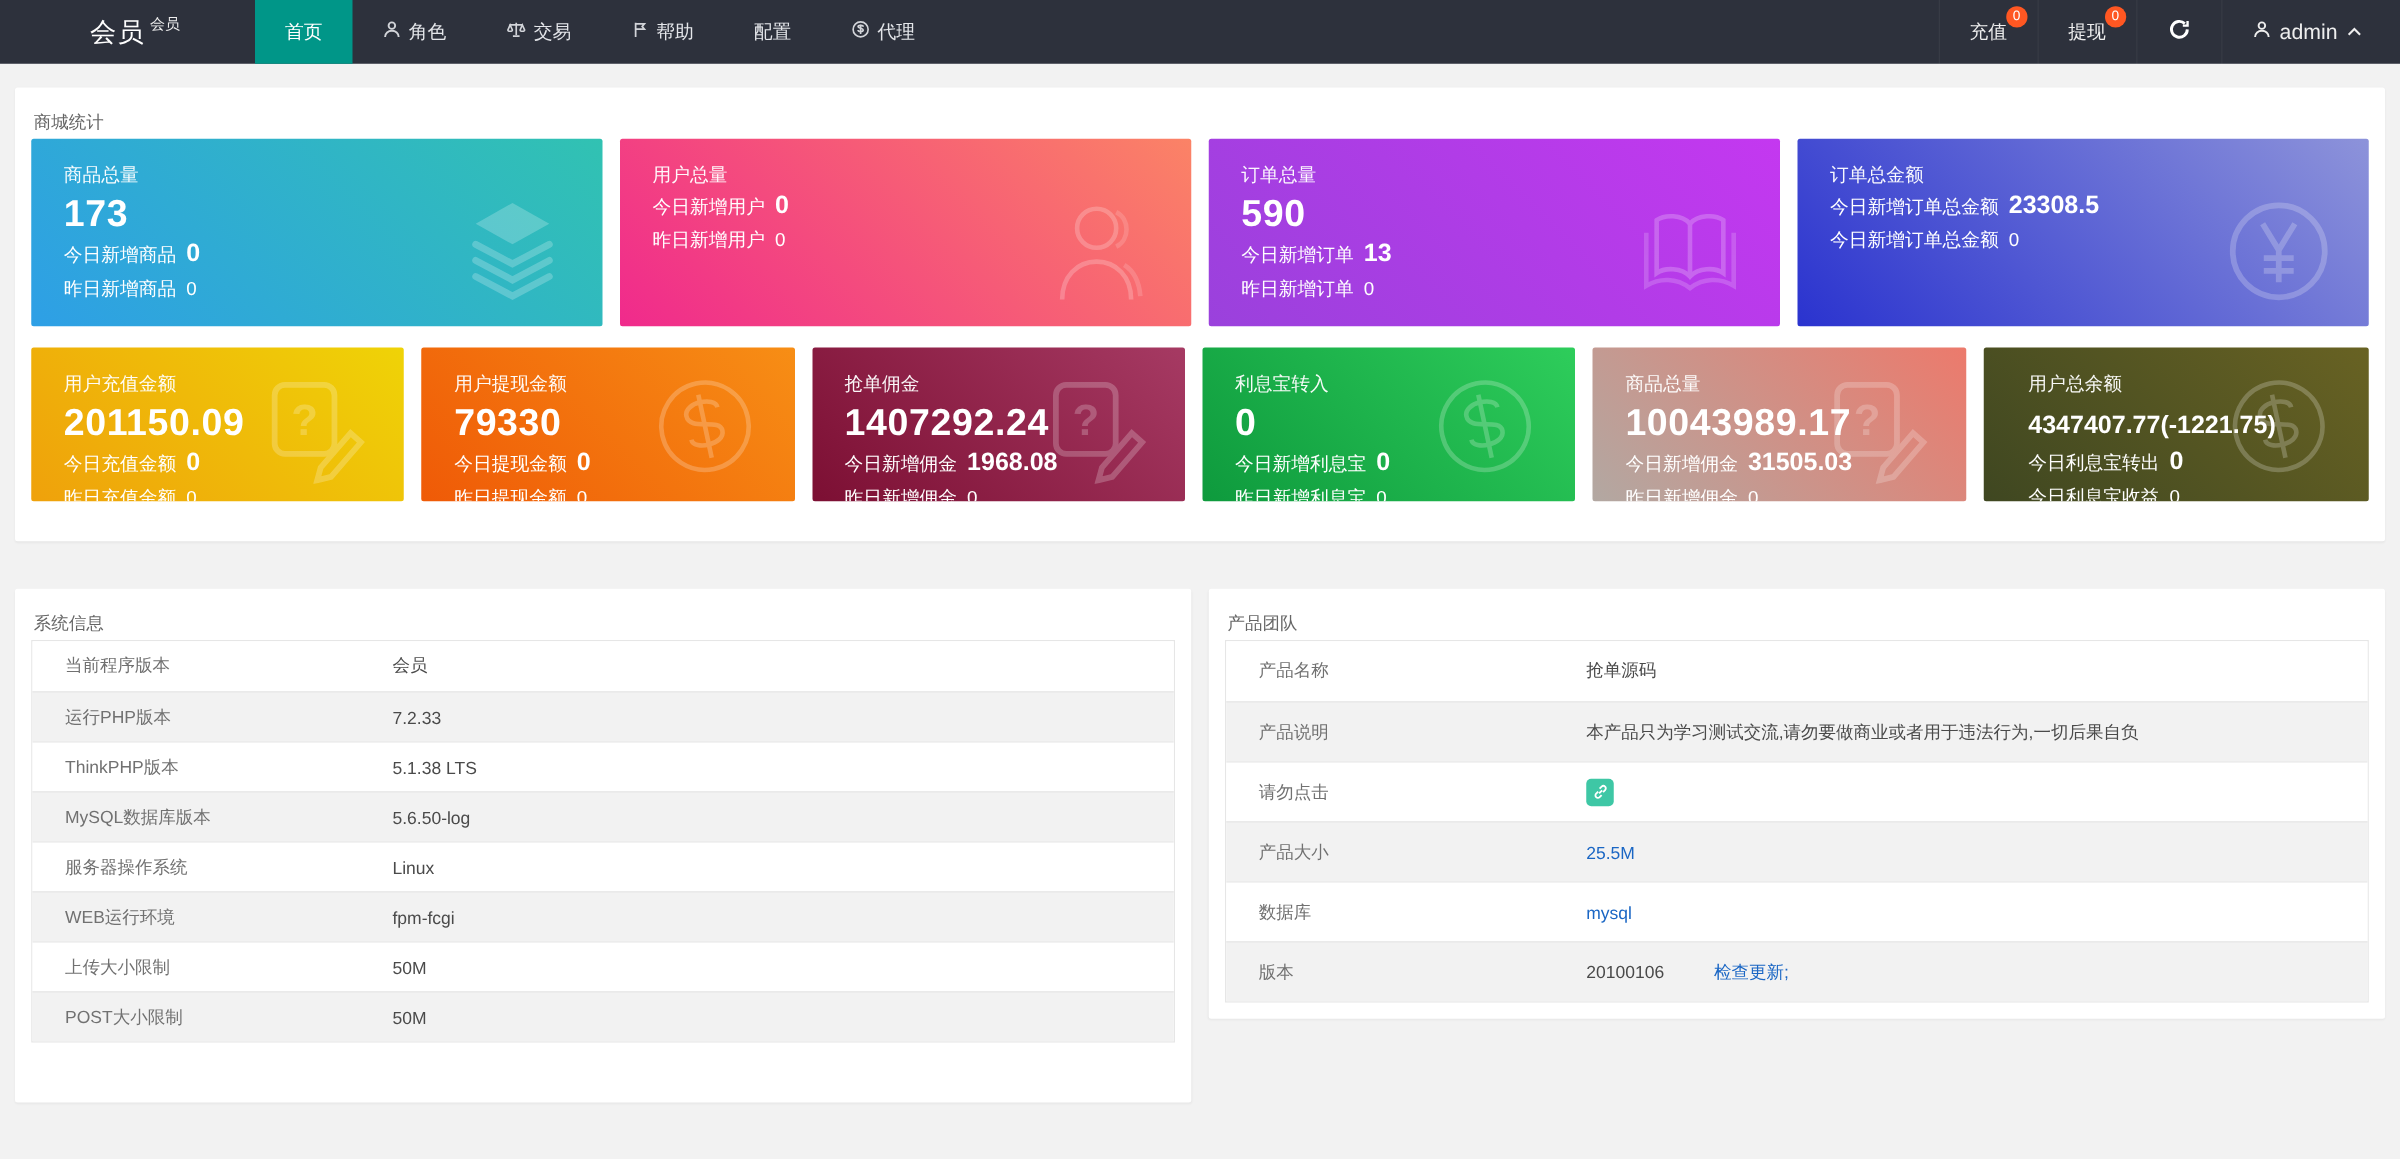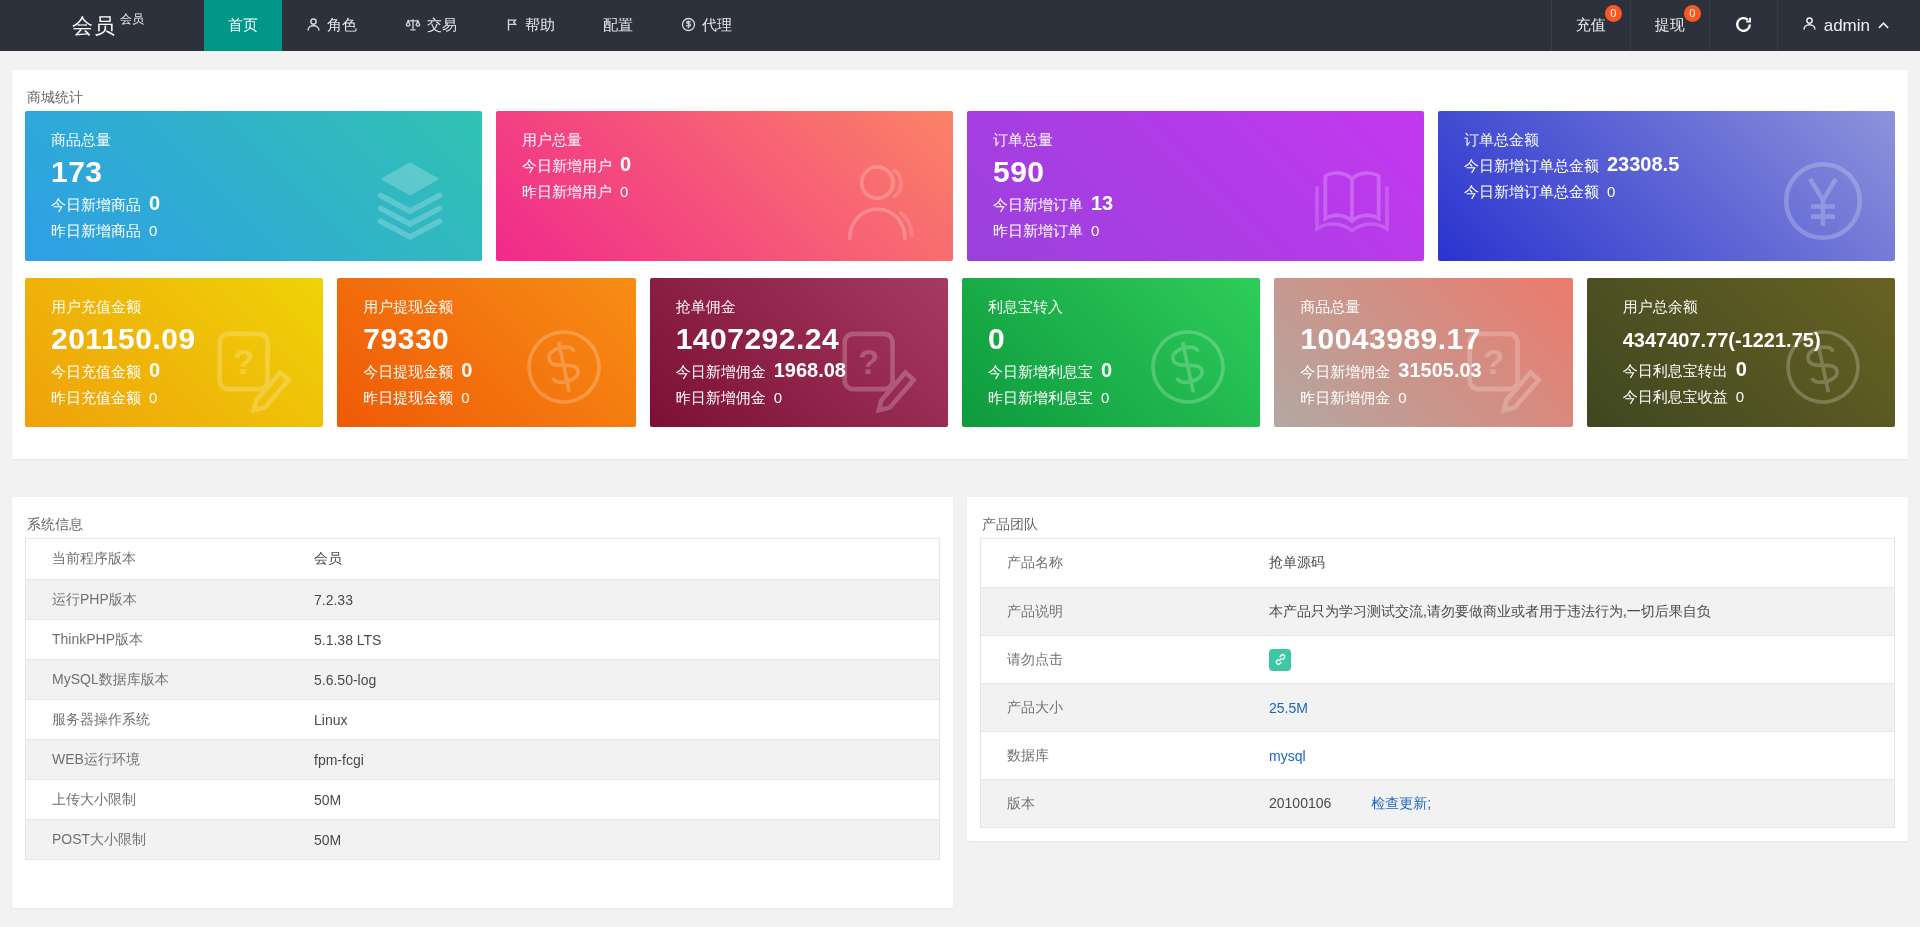--- a/index.html
+++ b/index.html
@@ -24,21 +24,21 @@
 
   
   .panel { background:#fff; border-radius:2px; box-shadow:0 1px 2px rgba(0,0,0,.05); }
   .stats-panel { margin:19px 12px 0 12px; padding:13px 13px 32px 13px; }
   .panel-title { font-size:14px; color:#666; padding:6px 2px 4px 2px; }
 
   
   .cards-row { display:flex; gap:14px; }
   .cards-row + .cards-row { margin-top:17px; }
   .card { position:relative; flex:1; height:150px; border-radius:2px; color:#fff; padding:20px 0 0 26px; overflow:hidden; }
-  .cards-row.r2 .card { height:149px; }
+  .cards-row.r2 .card { height:123px; }
   .c-title { font-size:15px; color:rgba(255,255,255,.96); }
   .c-value { font-size:30px; font-weight:bold; margin-top:5px; line-height:34px; letter-spacing:.5px; }
   .c-value.small { font-size:20px; line-height:30px; margin-top:8px; letter-spacing:0; }
   .c-line { margin-top:3px; font-size:15px; display:flex; align-items:baseline; gap:8px; }
   .c-line .big { font-size:20px; font-weight:bold; }
   .c-line3 { margin-top:7px; font-size:15px; display:flex; align-items:baseline; gap:8px; }
   .c-icon { position:absolute; right:26px; bottom:14px; width:92px; height:92px; opacity:.22; }
   .c-icon svg { width:100%; height:100%; }
 
   

